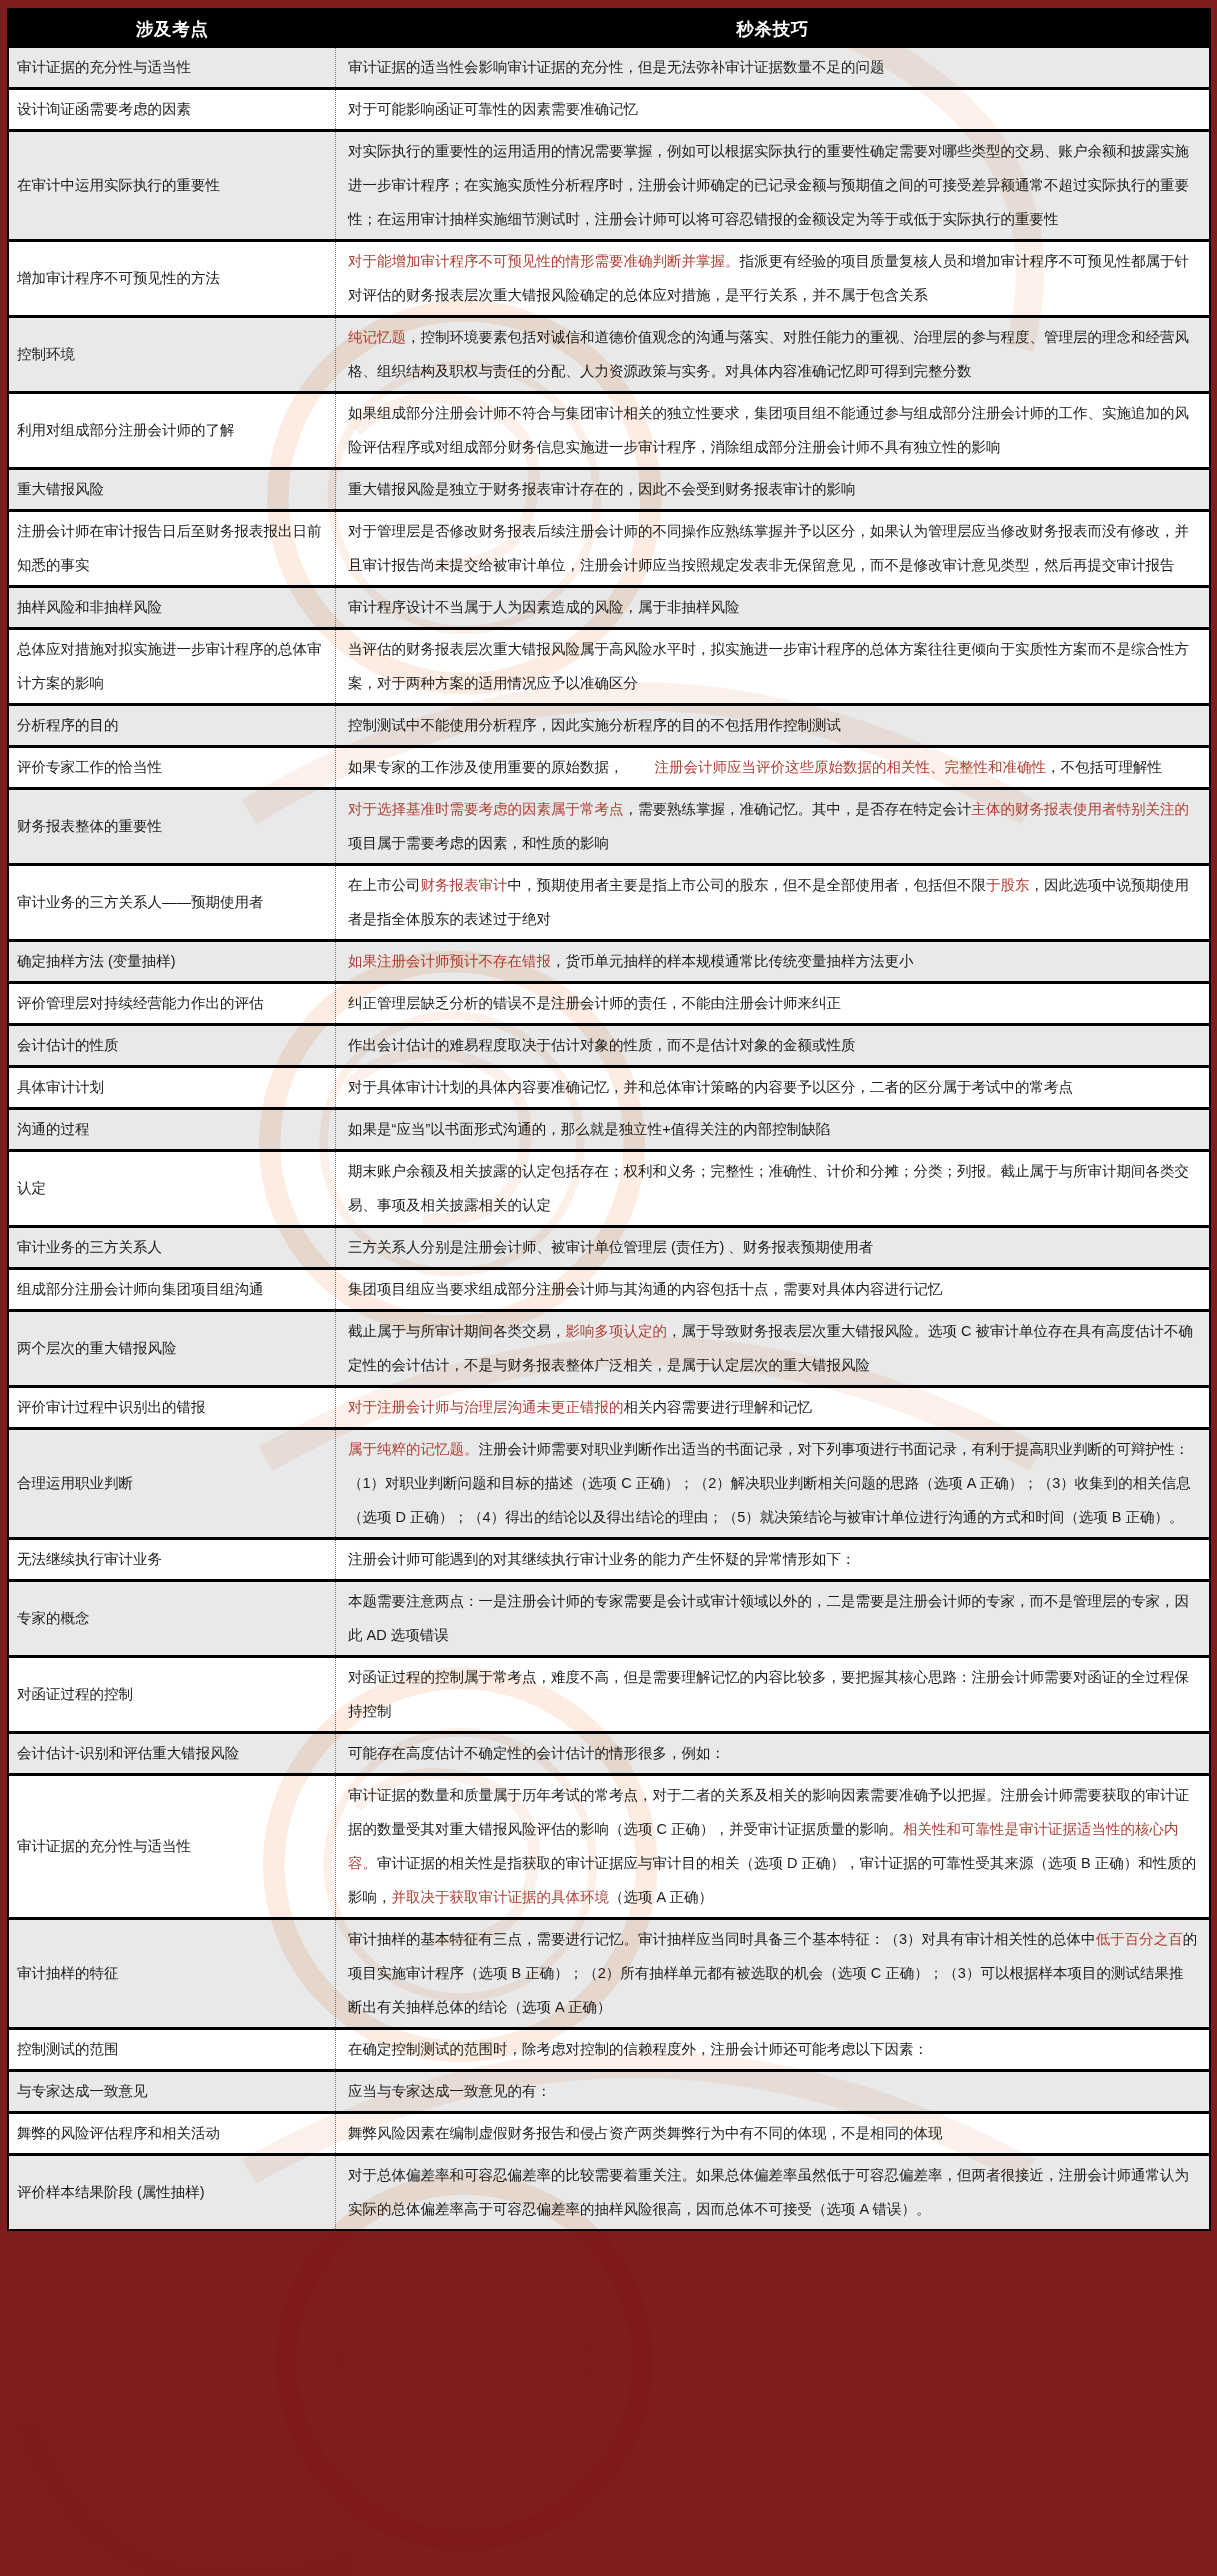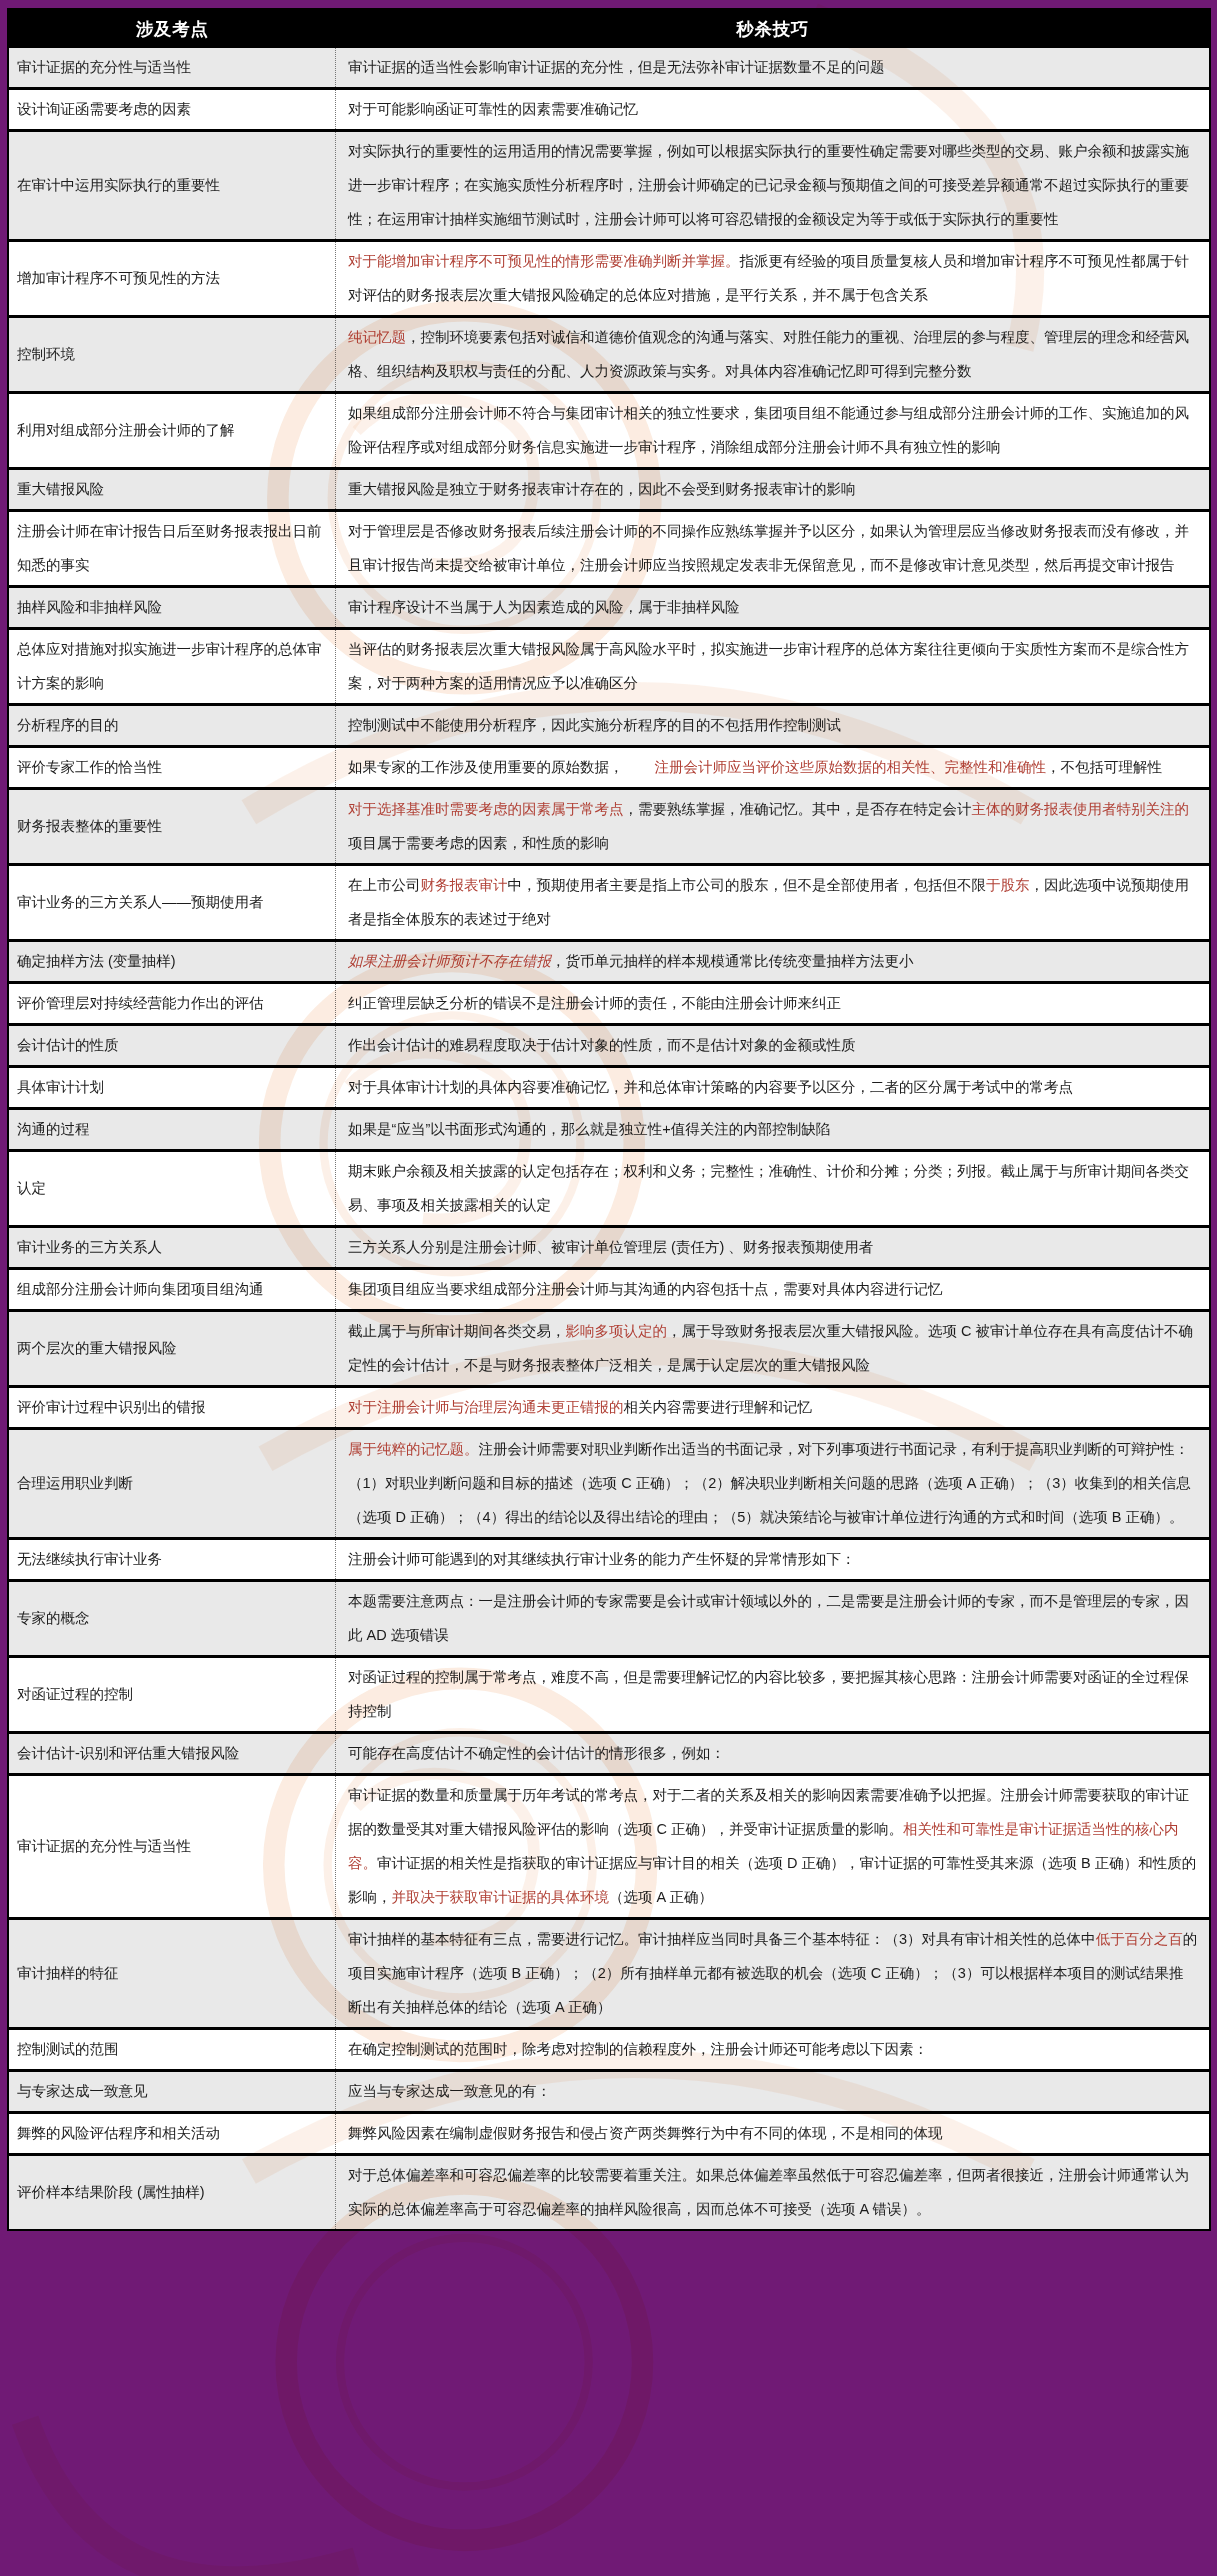--- a/index.html
+++ b/index.html
@@ -1,17 +1,17 @@
 <!DOCTYPE html>
 <html style="font-size:13.3px"><head>
 <meta charset="utf-8">
 <style>
   html,body{margin:0;padding:0;background:#ffffff;}
   body{width:1218px;font-family:"Liberation Sans","DejaVu Sans",sans-serif;}
-  .page{position:relative;width:1218px;min-height:2576px;background:#701a75;overflow:hidden;}
+  .page{position:relative;width:1218px;min-height:2576px;background:#7f1d1d;overflow:hidden;}
   .tablewrap{position:relative;margin:7.5px 6.6px;z-index:1;}
   table.kaodian{width:100%;border-collapse:collapse;table-layout:fixed;border:2.5px solid #000;}
   col.c1{width:27.3%;}
   col.c2{width:72.7%;}
   thead th{background:#000;color:#fff;font-size:17.4px;font-weight:bold;height:36px;text-align:center;letter-spacing:0.8px;}
   tbody td{border-bottom:3.3px solid #000;font-size:14.5px;line-height:34px;color:#1c1c1c;vertical-align:middle;padding:2.5px 8.3px;}
   tbody tr:last-child td{border-bottom:none;margin-top:32px;}
   td.topic{text-align:left;}
   td.tip{border-left:0.8px dotted #777;text-align:left;padding-left:11.6px;padding-right:11.6px;}
   tr.odd td{background:#e9e9e9;}
@@ -117,21 +117,21 @@
           <tr class="odd">
             <td class="topic">财务报表整体的重要性</td>
             <td class="tip"><span style="color: rgb(176, 64, 53); margin-top: 42px;">对于选择基准时需要考虑的因素属于常考点</span><span>，需要熟练掌握，准确记忆。其中，是否存在特定会计</span><span style="color: rgb(176, 64, 53);">主体的财务报表使用者特别关注的</span><span>项目属于需要考虑的因素，和性质的影响</span></td>
           </tr>
           <tr class="even">
             <td class="topic">审计业务的三方关系人——预期使用者</td>
             <td class="tip"><span>在上市公司</span><span style="color: rgb(176, 64, 53);">财务报表审计</span><span>中，预期使用者主要是指上市公司的股东，但不是全部使用者，包括但不限</span><span style="color: rgb(176, 64, 53);">于股东</span><span>，因此选项中说预期使用者是指全体股东的表述过于绝对</span></td>
           </tr>
           <tr class="odd">
             <td class="topic">确定抽样方法 (变量抽样)</td>
-            <td class="tip"><span style="color: rgb(176, 64, 53); font-style: italic;">如果注册会计师预计不存在错报</span><span>，货币单元抽样的样本规模通常比传统变量抽样方法更小</span></td>
+            <td class="tip"><span style="color: rgb(176, 64, 53);">如果注册会计师预计不存在错报</span><span>，货币单元抽样的样本规模通常比传统变量抽样方法更小</span></td>
           </tr>
           <tr class="even">
             <td class="topic">评价管理层对持续经营能力作出的评估</td>
             <td class="tip"><span>纠正管理层缺乏分析的错误不是注册会计师的责任，不能由注册会计师来纠正</span></td>
           </tr>
           <tr class="odd">
             <td class="topic">会计估计的性质</td>
             <td class="tip"><span>作出会计估计的难易程度取决于估计对象的性质，而不是估计对象的金额或性质</span></td>
           </tr>
           <tr class="even">

